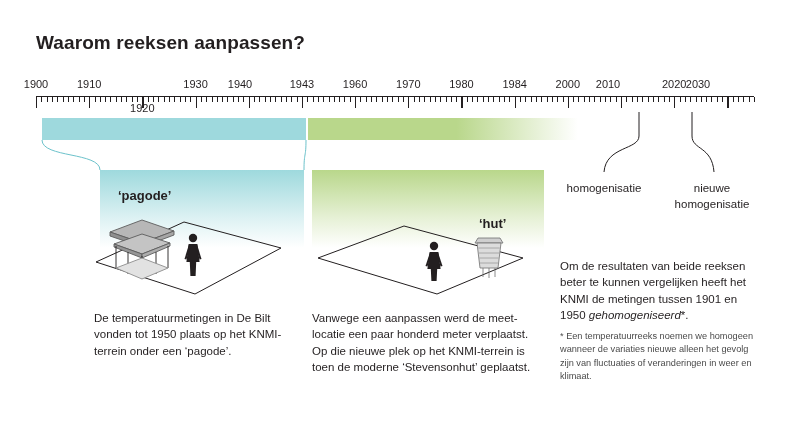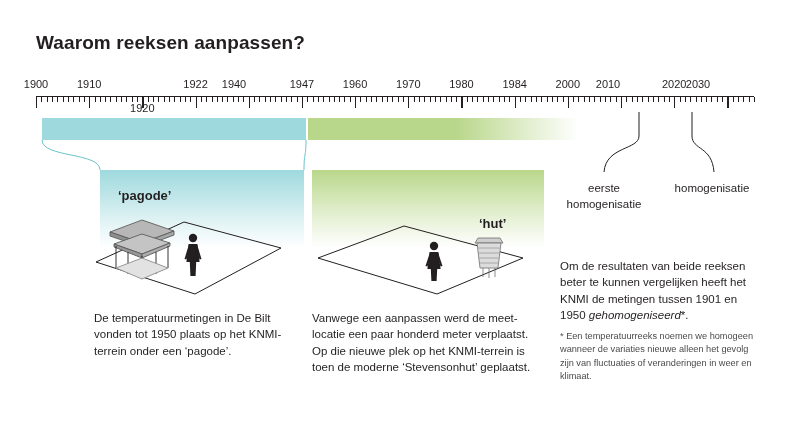--- a/index.html
+++ b/index.html
@@ -176,23 +176,23 @@
 </head>
 <body>
 
 <div class="title">Waarom reeksen aanpassen?</div>
 
 <div class="timeline">
   <div class="tl-labels">
       <div class="tl-label" style="left: 0px;">1900</div>
       <div class="tl-label" style="left: 53.19px;">1910</div>
       <div class="tl-label" style="left: 106.37px; margin-top: 24px;">1920</div>
-      <div class="tl-label" style="left: 159.56px;">1922</div>
-      <div class="tl-label" style="left: 198px;">1940</div>
-      <div class="tl-label" style="left: 265.93px;">1947</div>
+      <div class="tl-label" style="left: 159.56px;">1930</div>
+      <div class="tl-label" style="left: 204px;">1940</div>
+      <div class="tl-label" style="left: 265.93px;">1943</div>
       <div class="tl-label" style="left: 319.11px;">1960</div>
       <div class="tl-label" style="left: 372.3px;">1970</div>
       <div class="tl-label" style="left: 425.48px;">1980</div>
       <div class="tl-label" style="left: 478.67px;">1984</div>
       <div class="tl-label" style="left: 531.85px;">2000</div>
       <div class="tl-label" style="left: 572px;">2010</div>
       <div class="tl-label" style="left: 638.22px;">2020</div>
       <div class="tl-label" style="left: 662px;">2030</div>
     </div>
   <div class="tl-ticks">
@@ -410,22 +410,22 @@
   </g>
   <g fill="none" stroke="#231f20" stroke-width="1">
     <path d="M692,112 L692,136 C692,150 712,146 714,172"></path>
   </g>
 </svg>
 
 <div class="anno anno-left">De temperatuurmetingen in De Bilt vonden tot 1950 plaats op het KNMI-terrein onder een ‘pagode’.</div>
 <div class="anno anno-mid">Vanwege een aanpassen werd de meet-locatie een paar honderd meter verplaatst. Op die nieuwe plek op het KNMI-terrein is toen de moderne ‘Stevensonhut’ geplaatst.</div>
 
 <div class="anno-center anno-eerste">
-  <div>eerste</div>
   <div>homogenisatie</div>
 </div>
 <div class="anno-center anno-nieuwe">
+  <div>nieuwe</div>
   <div>homogenisatie</div>
 </div>
 
 <div class="anno-right"><span>Om de resultaten van beide reeksen beter te kunnen vergelijken heeft het KNMI de metingen tussen 1901 en 1950 </span><em>gehomogeniseerd</em><span>*.</span></div>
 
 <div class="footnote">* Een temperatuurreeks noemen we homogeen wanneer de variaties nieuwe alleen het gevolg zijn van fluctuaties of veranderingen in weer en klimaat.</div>
 
 </body></html>

